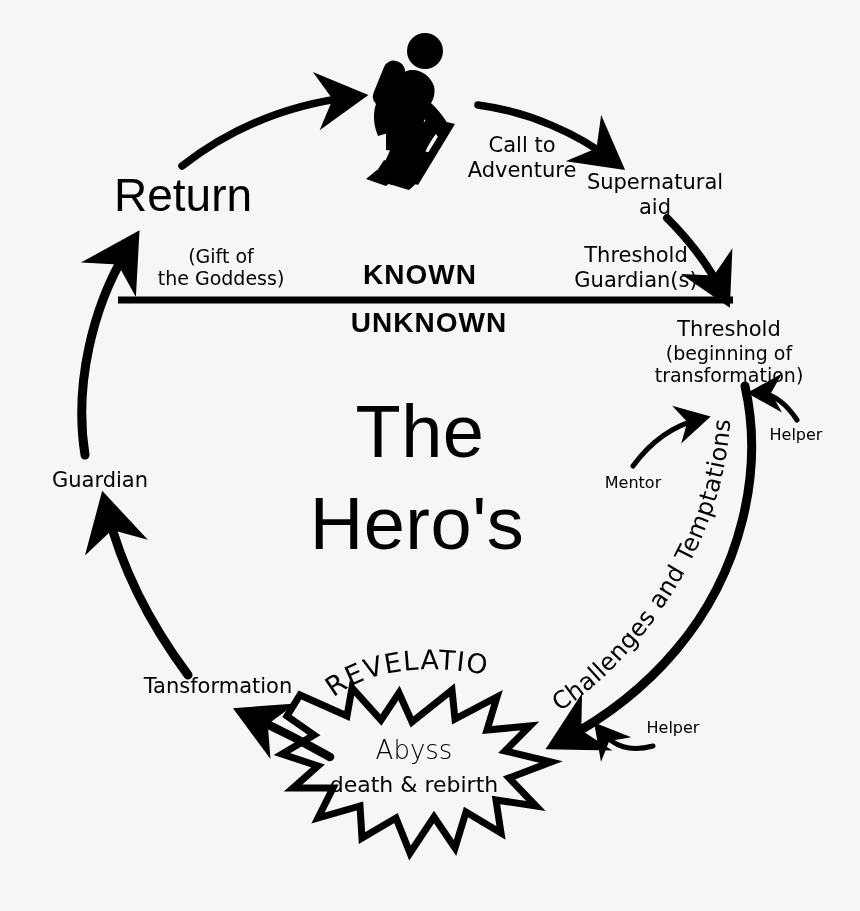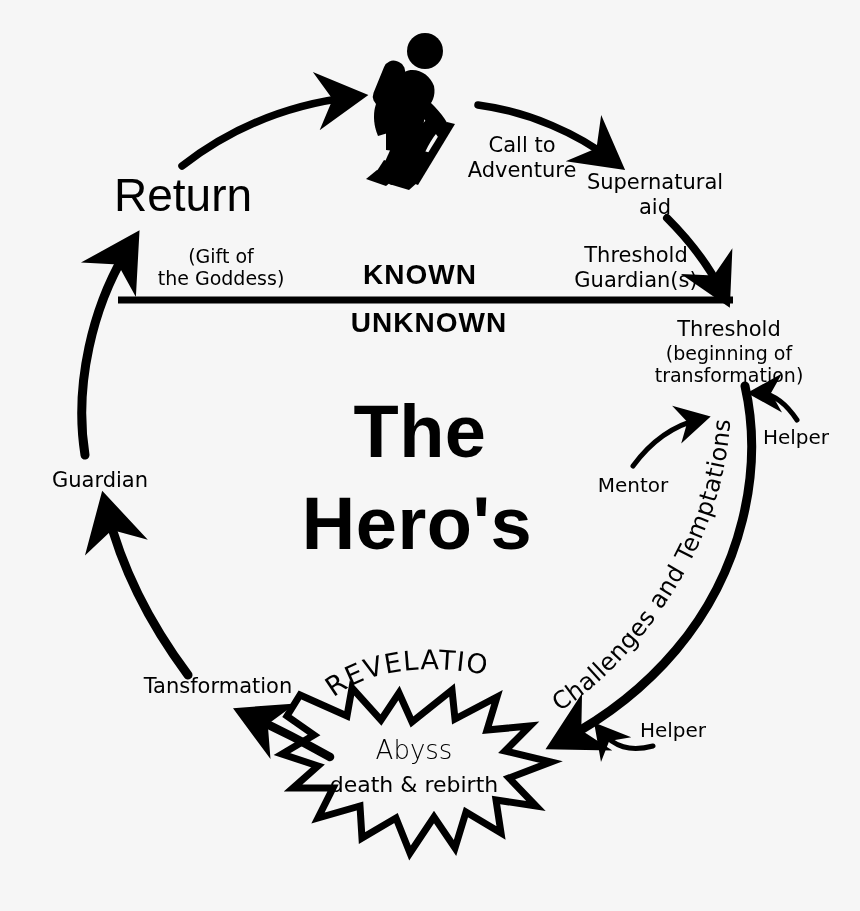--- a/index.html
+++ b/index.html
@@ -32,40 +32,40 @@
     white-space: pre;
     line-height: 1.18;
     color: #000;
     font-family: "DejaVu Sans", sans-serif;
   }
   .lbl-center { text-align: center; transform: translateX(-50%); }
 
   
   #title-the, #title-heros, #title-journey {
     font-size: 74px;
-    font-weight: 700;
+    font-weight: 400;
     letter-spacing: 0.5px;
     font-family: "Liberation Sans", sans-serif;
   }
   
   #known-label, #unknown-label {
     font-size: 28px;
     font-weight: 700;
     letter-spacing: 1px;
     font-family: "Liberation Sans", sans-serif;
   }
   
   #return-label {
     font-size: 46px;
     font-weight: 300;
     font-family: "Liberation Sans", sans-serif;
   }
   .stage-label { font-size: 21px; }
   .sub-label   { font-size: 19px; }
-  .note-label  { font-size: 20px; }
+  .note-label  { font-size: 16px; }
   #abyss-title { font-size: 26px; font-weight: 300; }
   #abyss-sub   { font-size: 22px; }
 </style>
 </head>
 <body>
 
 <div id="diagram-root">
 
   <svg id="diagram-svg" viewBox="0 0 860 911">
     <defs>

